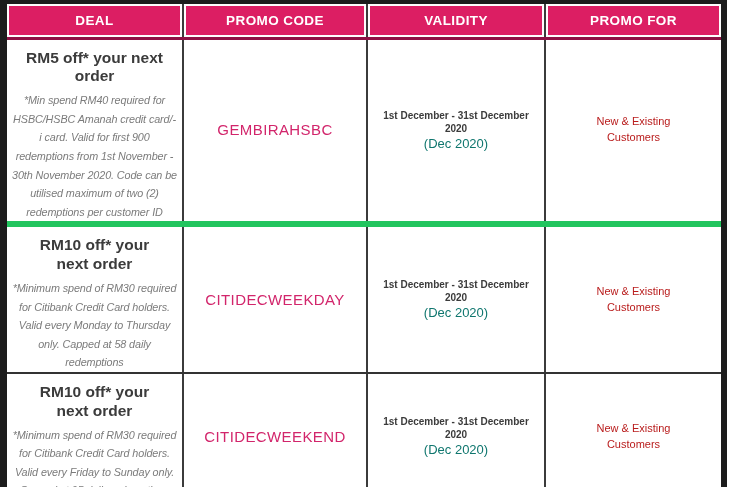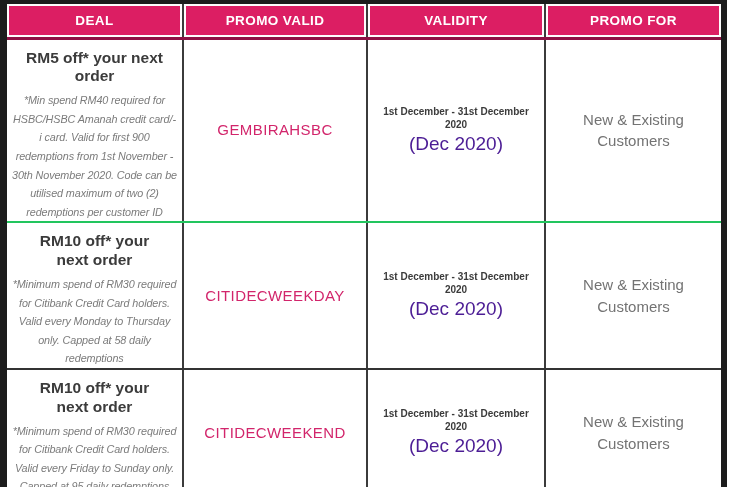--- a/index.html
+++ b/index.html
@@ -43,21 +43,21 @@
   th.head-cell + th.head-cell,
   td.cell + td.cell {
     border-left: 2px solid #3b3b3b;
   }
   td.cell {
     background: #ffffff;
     text-align: center;
     vertical-align: middle;
     padding: 0 10px;
   }
-  tr.row-1 td.cell { height: 181px; border-bottom: 2px solid #22c55e; text-align: center; }
+  tr.row-1 td.cell { height: 181px; border-bottom: 6px solid #22c55e; text-align: center; }
   tr.row-2 td.cell { height: 136px; border-bottom: 2px solid #333333; }
   tr.row-3 td.cell { height: 120px; }
 
   td.deal-cell { vertical-align: top; padding: 7px 5px 0 5px; }
   .deal-title {
     font-size: 15.5px;
     font-weight: bold;
     color: #3b3b3b;
     line-height: 1.22;
     margin: 2px 10px 5px 10px;
@@ -76,48 +76,48 @@
     letter-spacing: 0.4px;
   }
   .validity-range {
     font-size: 10px;
     font-weight: bold;
     color: #3b3b3b;
     line-height: 1.3;
     display: block;
   }
   .validity-note {
-    font-size: 19px;
-    color: #4c1d95;
+    font-size: 13px;
+    color: #0f766e;
     line-height: 1.35;
     display: block;
   }
   .valid-for {
-    font-size: 15px;
-    color: #737373;
+    font-size: 11px;
+    color: #b91c1c;
     line-height: 1.45;
     display: inline-block;
     max-width: 130px;
   }
 </style>
 </head>
 <body>
 
 <div class="promo-table-wrap">
   <table class="promo-table">
     <colgroup>
       <col class="c-deal">
         <col class="c-code">
         <col class="c-valid">
         <col class="c-for">
     </colgroup>
     <thead>
       <tr>
         <th class="head-cell">DEAL</th>
-        <th class="head-cell">PROMO VALID</th>
+        <th class="head-cell">PROMO CODE</th>
         <th class="head-cell">VALIDITY</th>
         <th class="head-cell">PROMO FOR</th>
       </tr>
     </thead>
     <tbody>
       <tr class="row-1">
         <td class="cell deal-cell">
           <div class="deal-title">RM5 off* your next order</div>
           <div class="deal-terms">*Min spend RM40 required for HSBC/HSBC Amanah credit card/-i card. Valid for first 900 redemptions from 1st November - 30th November 2020. Code can be utilised maximum of two (2) redemptions per customer ID</div>
         </td>

